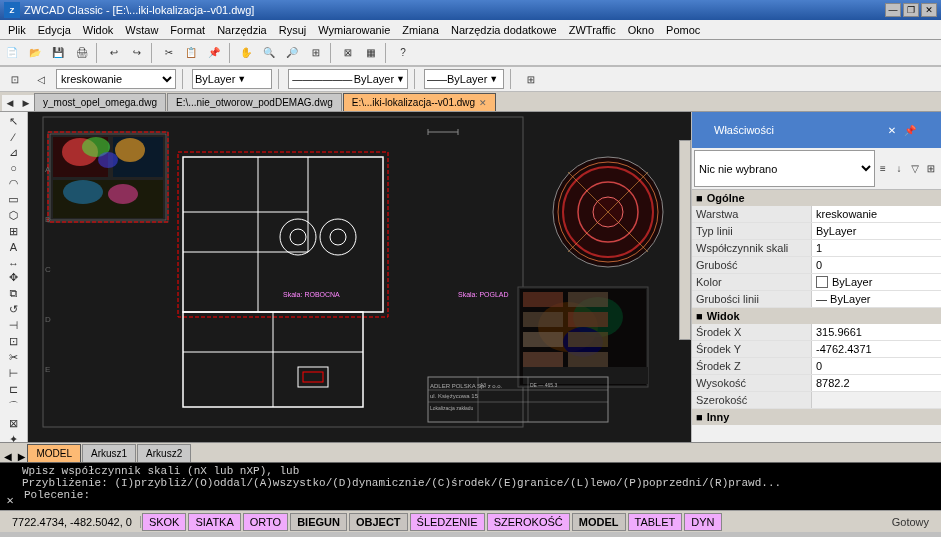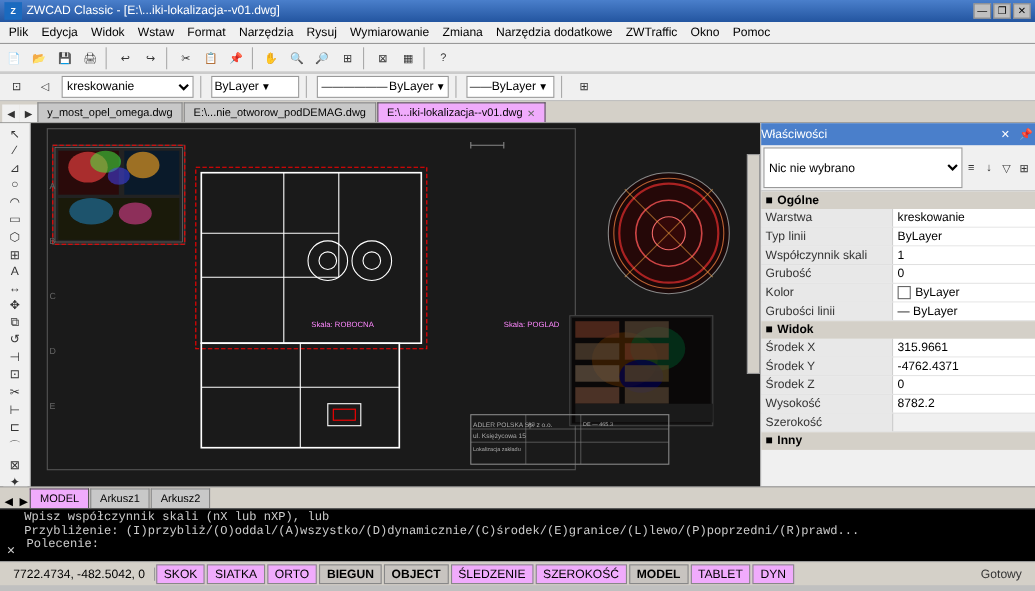--- a/index.html
+++ b/index.html
@@ -81,21 +81,21 @@
       border: 1px solid #888;
       border-bottom: none;
       padding: 2px 8px;
       font-size: 10px;
       cursor: pointer;
       height: 18px;
       display: flex; align-items: center;
       gap: 4px;
       margin-right: 1px;
     }
-    .file-tab.active { background: #f0abfc; border-color: #555; }
+    .file-tab.active { background: #fdba74; border-color: #555; }
     .file-tab-close { font-size: 9px; color: #666; cursor: pointer; }
 
     
     #main-area {
       display: flex;
       height: calc(537px - 20px - 20px - 26px - 26px - 20px - 22px - 20px - 22px);
     }
 
     
     #left-toolbar {
@@ -131,25 +131,25 @@
     #properties-panel {
       width: 250px;
       background: #f0f0f0;
       border-left: 1px solid #bbb;
       display: flex;
       flex-direction: column;
     }
     #prop-header {
       background: #4a7fcb;
       color: white;
-      height: 20px;
+      height: 36px;
       display: flex;
       align-items: center;
       justify-content: space-between;
-      padding: 0 0;
+      padding: 0 22px;
       font-size: 11px;
     }
     #prop-header-icons { display: flex; gap: 3px; }
     .prop-icon-btn {
       width: 16px; height: 16px;
       display: flex; align-items: center; justify-content: center;
       cursor: pointer; font-size: 10px; color: white;
     }
     #prop-selector {
       display: flex;

